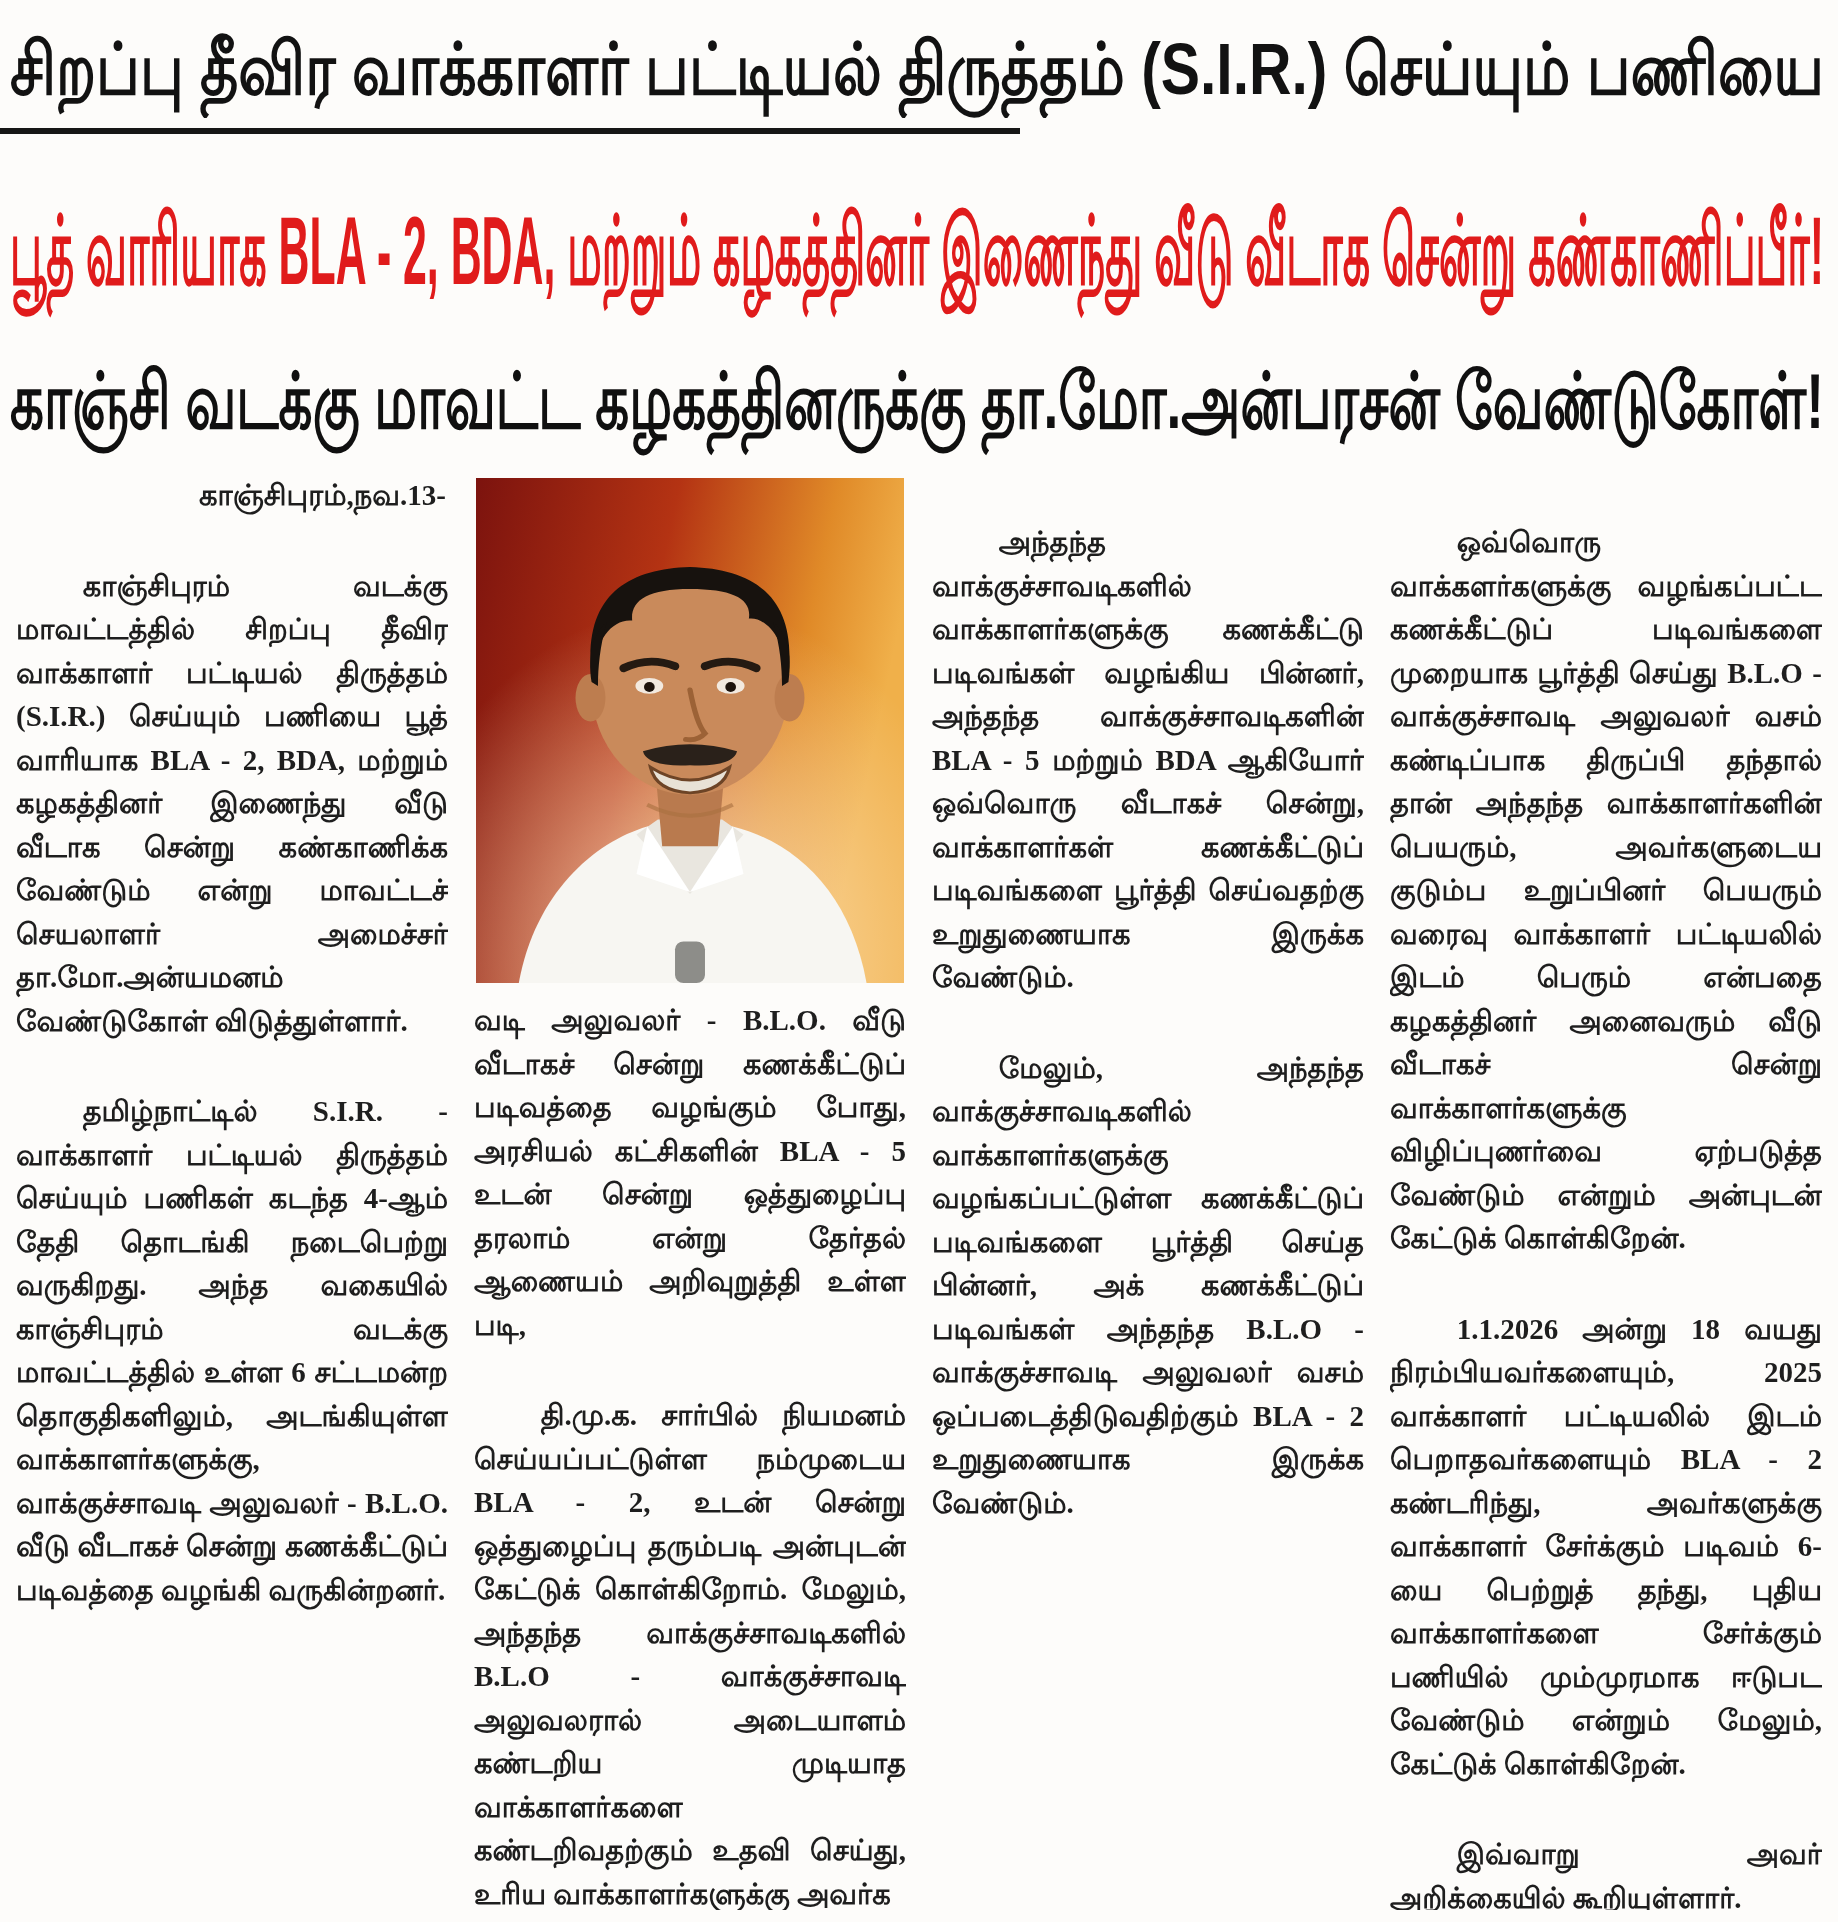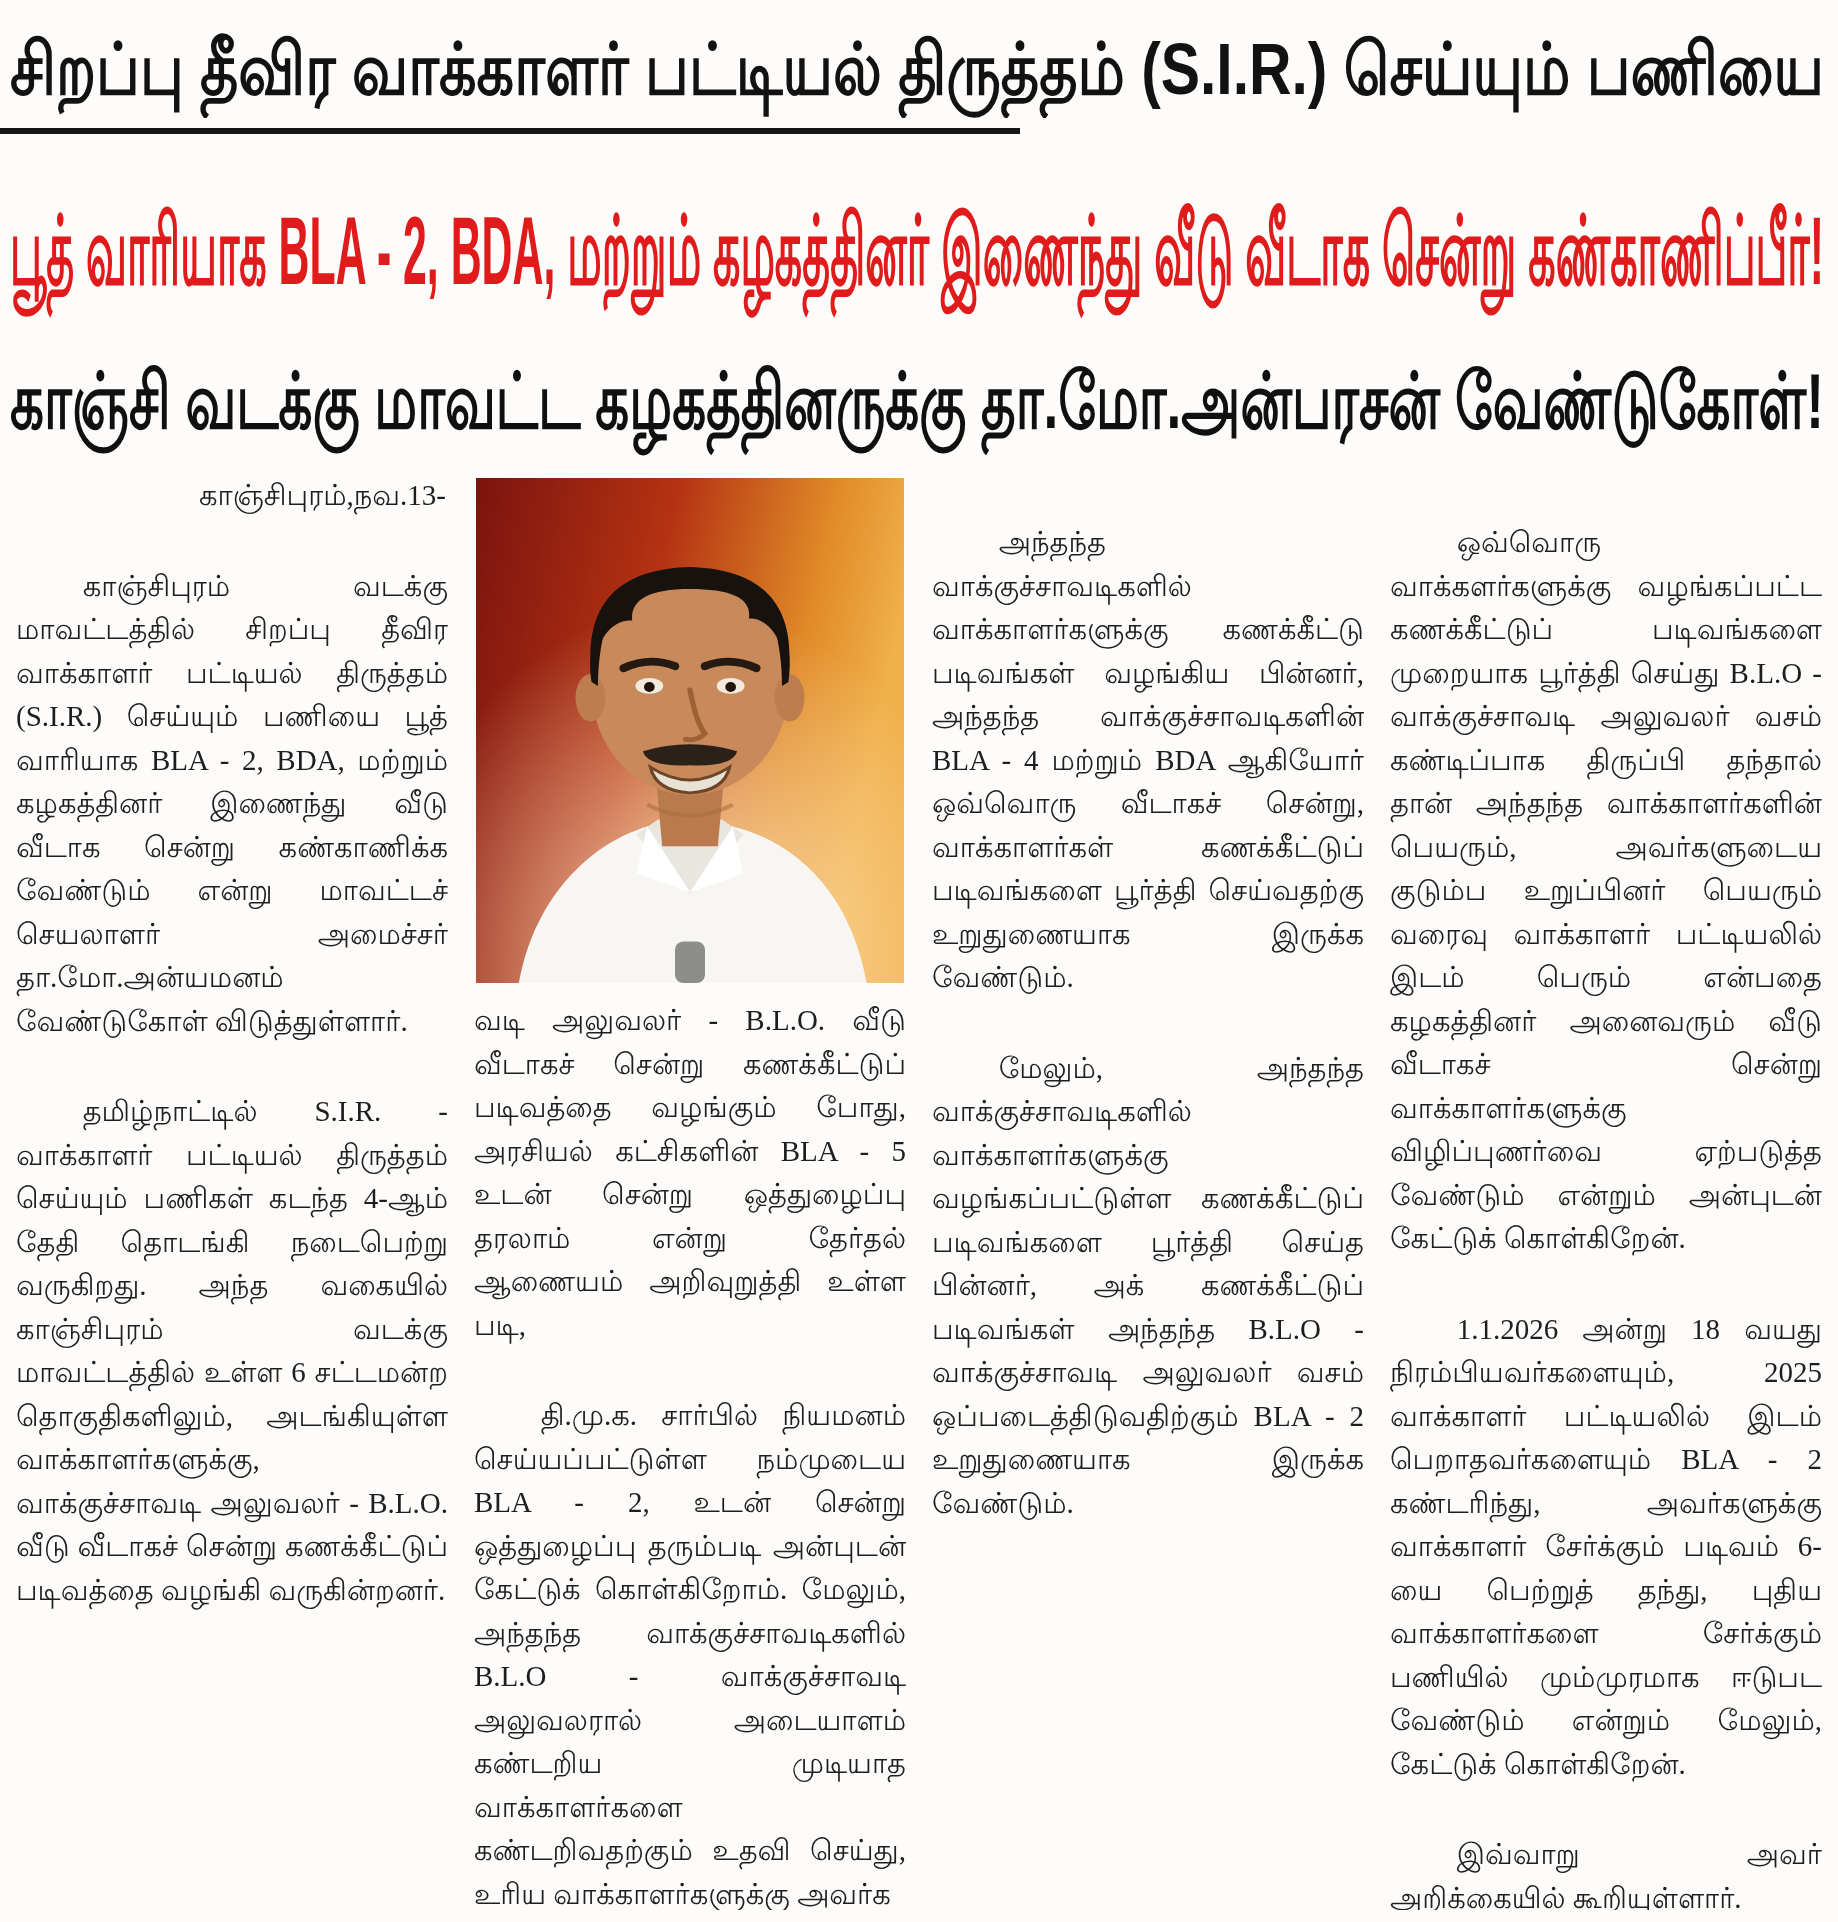--- a/index.html
+++ b/index.html
@@ -31,21 +31,21 @@
     font-weight:bold;fill:#101010;
   }
   main.body{
     flex:1 1 auto;
     display:grid;
     grid-template-columns:repeat(4,1fr);
     column-gap:26px;
     padding:14px 16px 0 16px;
     overflow:hidden;
   }
-  .col{overflow:hidden;}
+  .col{overflow:hidden;font-weight:bold;}
   .col p{
     margin:0;
     font-size:29px;
     line-height:1.5;
     text-align:justify;
     color:#1e1e1e;
   }
   p.dateline{text-align:right;padding-right:2px;}
   p.indent{text-indent:2.3em;margin-top:47px;}
   p.no-indent{text-indent:0;}
@@ -136,21 +136,21 @@
           <path d="M240 352 L200 418 L250 400 Z" fill="#ffffff"></path>
 
           <rect x="186" y="468" width="28" height="42" rx="8" fill="#8d8d89"></rect>
         </svg>
       </figure>
       <p class="no-indent">வடி அலுவலர் - B.L.O. வீடு வீடாகச் சென்று கணக்கீட்டுப் படிவத்தை வழங்கும் போது, அரசியல் கட்சிகளின் BLA - 5 உடன் சென்று ஒத்துழைப்பு தரலாம் என்று தேர்தல் ஆணையம் அறிவுறுத்தி உள்ள படி,</p>
       <p class="indent">தி.மு.க. சார்பில் நியமனம் செய்யப்பட்டுள்ள நம்முடைய BLA - 2, உடன் சென்று ஒத்துழைப்பு தரும்படி அன்புடன் கேட்டுக் கொள்கிறோம். மேலும், அந்தந்த வாக்குச்சாவடிகளில் B.L.O - வாக்குச்சாவடி அலுவலரால் அடையாளம் கண்டறிய முடியாத வாக்காளர்களை கண்டறிவதற்கும் உதவி செய்து, உரிய வாக்காளர்களுக்கு அவர்க</p>
     </section>
 
     <section class="col">
-      <p class="indent">அந்தந்த வாக்குச்சாவடிகளில் வாக்காளர்களுக்கு கணக்கீட்டு படிவங்கள் வழங்கிய பின்னர், அந்தந்த வாக்குச்சாவடிகளின் BLA - 4 மற்றும் BDA ஆகியோர் ஒவ்வொரு வீடாகச் சென்று, வாக்காளர்கள் கணக்கீட்டுப் படிவங்களை பூர்த்தி செய்வதற்கு உறுதுணையாக இருக்க வேண்டும்.</p>
+      <p class="indent">அந்தந்த வாக்குச்சாவடிகளில் வாக்காளர்களுக்கு கணக்கீட்டு படிவங்கள் வழங்கிய பின்னர், அந்தந்த வாக்குச்சாவடிகளின் BLA - 5 மற்றும் BDA ஆகியோர் ஒவ்வொரு வீடாகச் சென்று, வாக்காளர்கள் கணக்கீட்டுப் படிவங்களை பூர்த்தி செய்வதற்கு உறுதுணையாக இருக்க வேண்டும்.</p>
       <p class="indent">மேலும், அந்தந்த வாக்குச்சாவடிகளில் வாக்காளர்களுக்கு வழங்கப்பட்டுள்ள கணக்கீட்டுப் படிவங்களை பூர்த்தி செய்த பின்னர், அக் கணக்கீட்டுப் படிவங்கள் அந்தந்த B.L.O - வாக்குச்சாவடி அலுவலர் வசம் ஒப்படைத்திடுவதிற்கும் BLA - 2 உறுதுணையாக இருக்க வேண்டும்.</p>
     </section>
 
     <section class="col">
       <p class="indent">ஒவ்வொரு வாக்களர்களுக்கு வழங்கப்பட்ட கணக்கீட்டுப் படிவங்களை முறையாக பூர்த்தி செய்து B.L.O - வாக்குச்சாவடி அலுவலர் வசம் கண்டிப்பாக திருப்பி தந்தால் தான் அந்தந்த வாக்காளர்களின் பெயரும், அவர்களுடைய குடும்ப உறுப்பினர் பெயரும் வரைவு வாக்காளர் பட்டியலில் இடம் பெரும் என்பதை கழகத்தினர் அனைவரும் வீடு வீடாகச் சென்று வாக்காளர்களுக்கு விழிப்புணர்வை ஏற்படுத்த வேண்டும் என்றும் அன்புடன் கேட்டுக் கொள்கிறேன்.</p>
       <p class="indent">1.1.2026 அன்று 18 வயது நிரம்பியவர்களையும், 2025 வாக்காளர் பட்டியலில் இடம் பெறாதவர்களையும் BLA - 2 கண்டரிந்து, அவர்களுக்கு வாக்காளர் சேர்க்கும் படிவம் 6-யை பெற்றுத் தந்து, புதிய வாக்காளர்களை சேர்க்கும் பணியில் மும்முரமாக ஈடுபட வேண்டும் என்றும் மேலும், கேட்டுக் கொள்கிறேன்.</p>
       <p class="indent">இவ்வாறு அவர் அறிக்கையில் கூறியுள்ளார்.</p>
     </section>
 
   </main>

